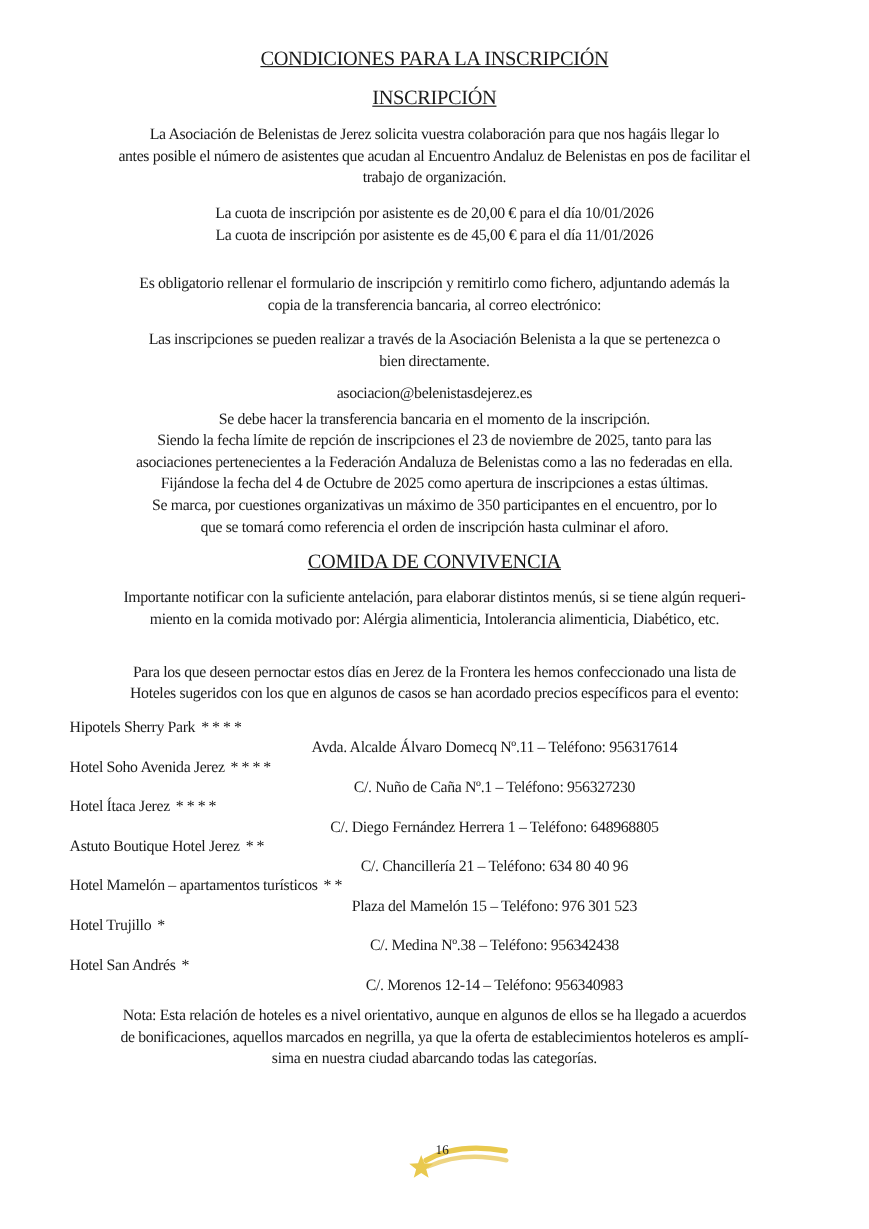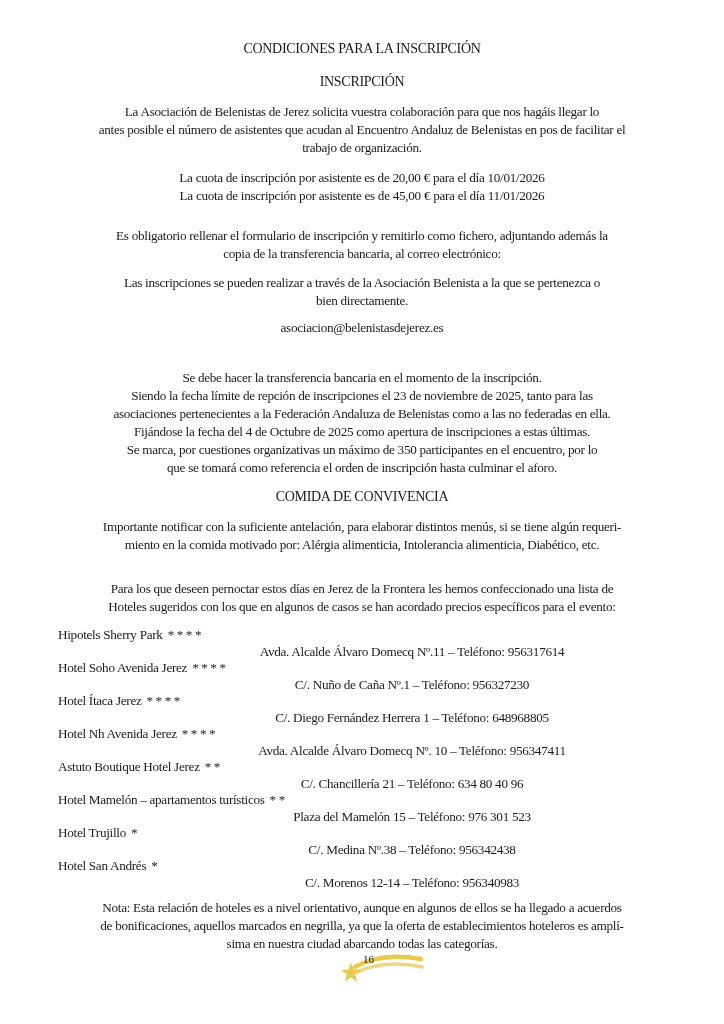--- a/index.html
+++ b/index.html
@@ -11,25 +11,25 @@
     box-sizing: border-box;
     padding-top: 40px;
     overflow: hidden;
     font-family: "Liberation Serif", serif;
     font-size: 13.2px;
     line-height: 18px;
     letter-spacing: -0.3px;
     color: #1b1b1b;
   }
   .c { text-align: center; margin: 0 0 12px 0; }
-  .heading { text-align: center; margin: 0 0 15px 0; font-weight: normal; font-size: 14px; }
+  .heading { text-align: center; margin: 0 0 15px 0; font-weight: normal; font-size: 17px; text-decoration: underline; }
   .mb13 { margin-bottom: 22px; }
   .mb9  { margin-bottom: 9px; }
   .mb11 { margin-bottom: 11px; }
-  .mb15 { margin-bottom: 32px; }
+  .mb15 { margin-bottom: 3px; }
   .mb26 { margin-bottom: 26px; }
   .hotels { margin: 0 0 8px 58px; line-height: 16.5px; }
   .hotel-name { white-space: nowrap; }
   .hotel-stars { letter-spacing: 2.5px; margin-left: 5px; }
   .hotel-addr { padding-left: 42px; white-space: nowrap; text-align: center; }
   .footer-decoration {
     position: absolute;
     left: 334px;
     top: 950px;
     width: 92px;
@@ -83,24 +83,20 @@
     <div>
       <div class="hotel-name"><span>Hotel Soho Avenida Jerez</span><span class="hotel-stars">****</span></div>
       <div class="hotel-addr">C/. Nuño de Caña Nº.1 – Teléfono: 956327230</div>
     </div>
 
     <div>
       <div class="hotel-name"><span>Hotel Ítaca Jerez</span><span class="hotel-stars">****</span></div>
       <div class="hotel-addr">C/. Diego Fernández Herrera 1 – Teléfono: 648968805</div>
     </div>
 
-    <div>
-      <div class="hotel-name"><span>Hotel Nh Avenida Jerez</span><span class="hotel-stars">****</span></div>
-      <div class="hotel-addr">Avda. Alcalde Álvaro Domecq Nº. 10 – Teléfono: 956347411</div>
-    </div>
 
     <div>
       <div class="hotel-name"><span>Astuto Boutique Hotel Jerez</span><span class="hotel-stars">**</span></div>
       <div class="hotel-addr">C/. Chancillería 21 – Teléfono: 634 80 40 96</div>
     </div>
 
     <div>
       <div class="hotel-name"><span>Hotel Mamelón – apartamentos turísticos</span><span class="hotel-stars">**</span></div>
       <div class="hotel-addr">Plaza del Mamelón 15 – Teléfono: 976 301 523</div>
     </div>

